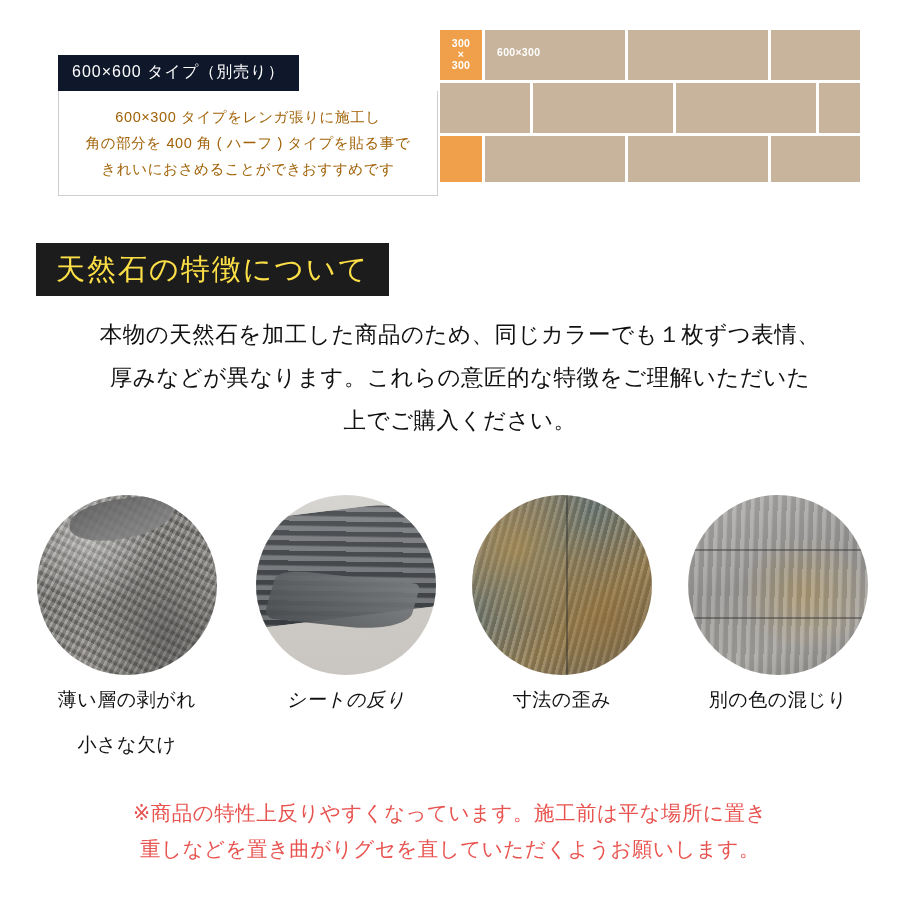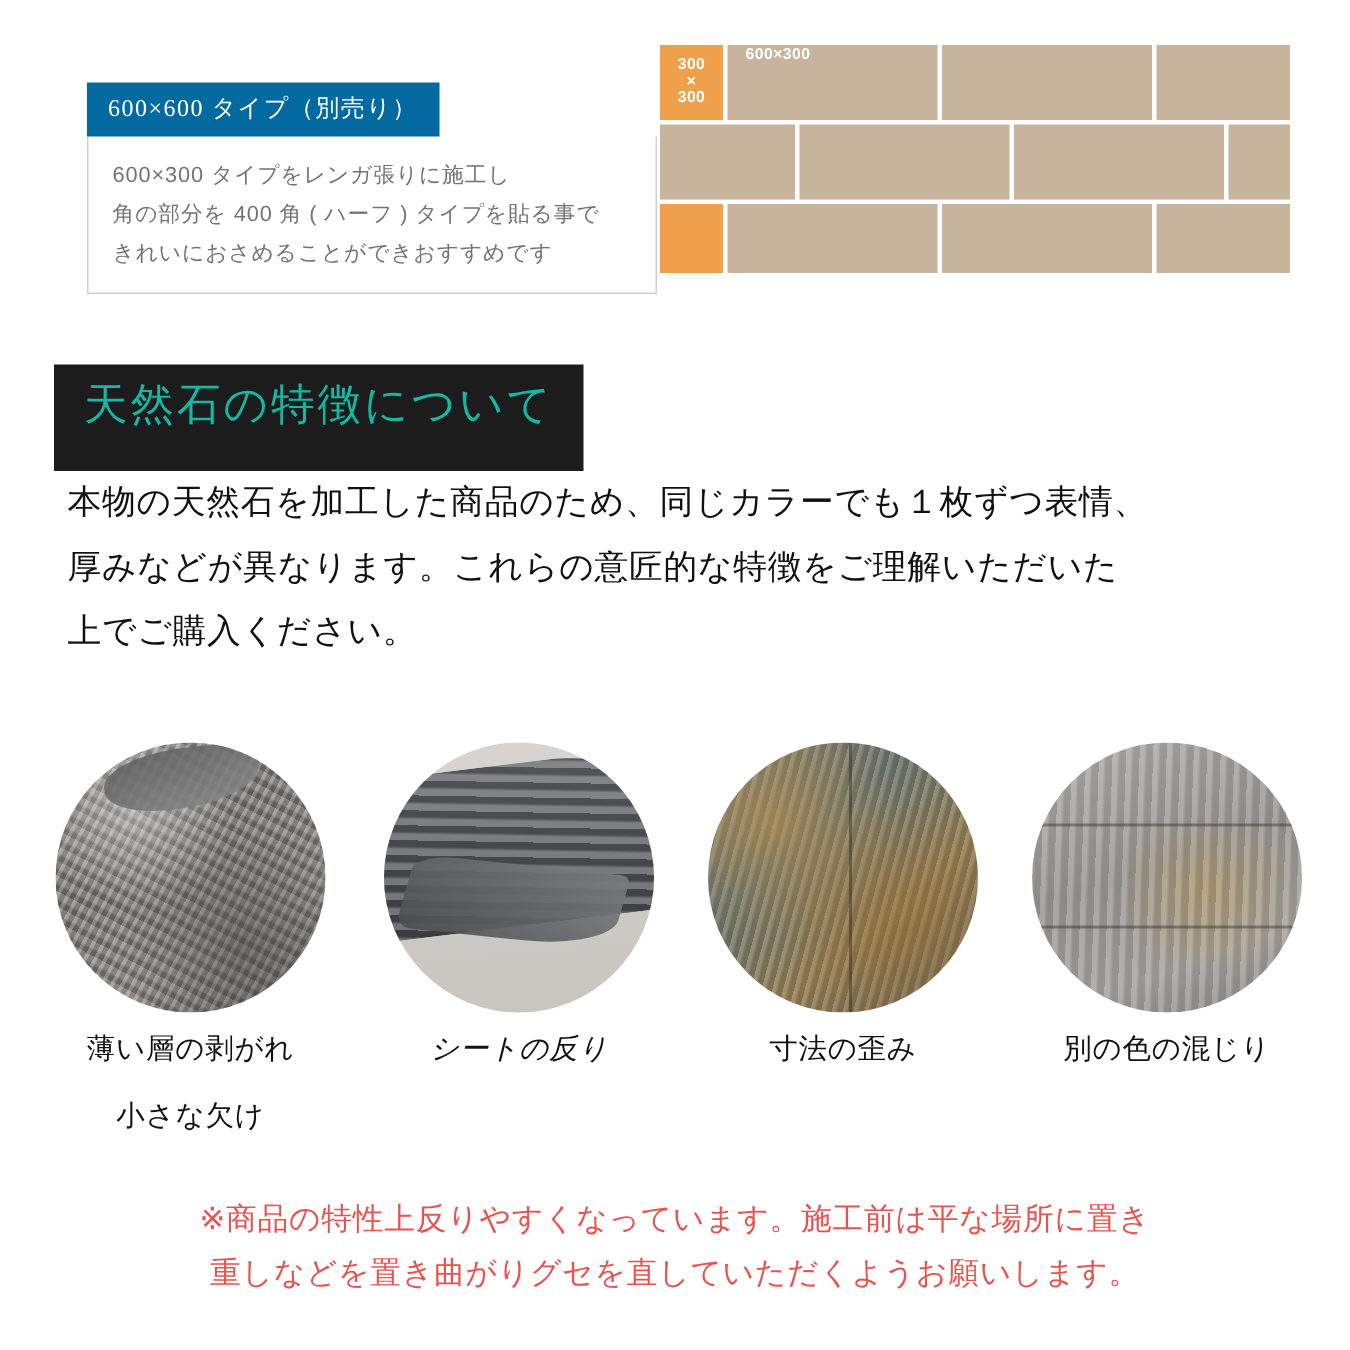--- a/index.html
+++ b/index.html
@@ -25,43 +25,43 @@
     height: 205px;
   }
 
   .spec-block {
     position: absolute;
     left: 58px;
     top: 55px;
     width: 380px;
   }
   .spec-title {
-    background: #0369a1;
+    background: #0f172a;
     color: #ffffff;
     font-size: 16px;
     letter-spacing: 1px;
     padding: 7px 14px 8px 14px;
     display: inline-block;
     white-space: nowrap;
-    font-family: Liberation Serif, serif;
   }
   .spec-body {
     border: 1px solid #cfcfcf;
     border-top: none;
     padding: 13px 16px 13px 16px;
     box-sizing: border-box;
     width: 380px;
     background: #ffffff;
   }
   .spec-line {
     font-size: 14.5px;
     line-height: 26px;
-    color: #737373;
+    color: #a16207;
     letter-spacing: 0.6px;
     white-space: nowrap;
+    text-align: center;
   }
 
   
   .brick-diagram {
     position: absolute;
     left: 440px;
     top: 30px;
     width: 420px;
     height: 152px;
   }
@@ -82,44 +82,45 @@
   }
   .label-300 {
     left: 6px;
     top: 8px;
     line-height: 11px;
     text-align: center;
     width: 30px;
   }
   .label-600 {
     left: 12px;
-    top: 0;
+    top: 16px;
   }
 
   
   .section-heading {
     position: absolute;
     left: 36px;
     top: 243px;
     background: #1c1c1c;
-    color: #14b8a6;
+    color: #fde047;
     font-family: "Liberation Serif", "DejaVu Serif", serif;
     font-size: 29px;
     letter-spacing: 2px;
-    padding: 7px 20px 24px 20px;
+    padding: 7px 20px 6px 20px;
     display: inline-block;
     white-space: nowrap;
   }
 
   
   .lead-paragraph {
     position: absolute;
     left: 45px;
     top: 313px;
     width: 830px;
+    text-align: center;
   }
   .lead-line {
     font-size: 22.5px;
     line-height: 43px;
     letter-spacing: 0.5px;
     color: #111111;
     white-space: nowrap;
   }
 
   

